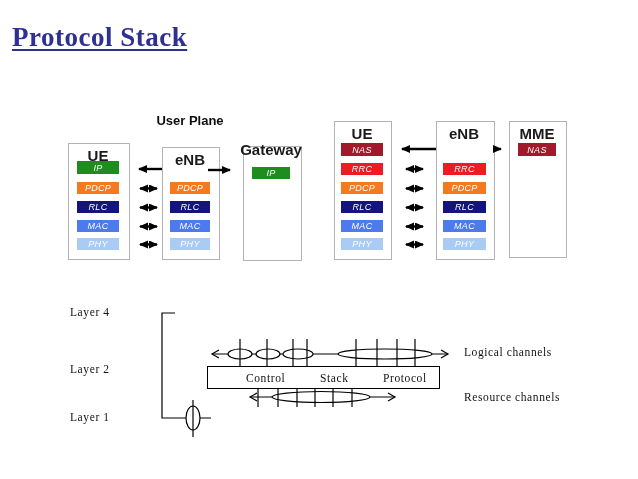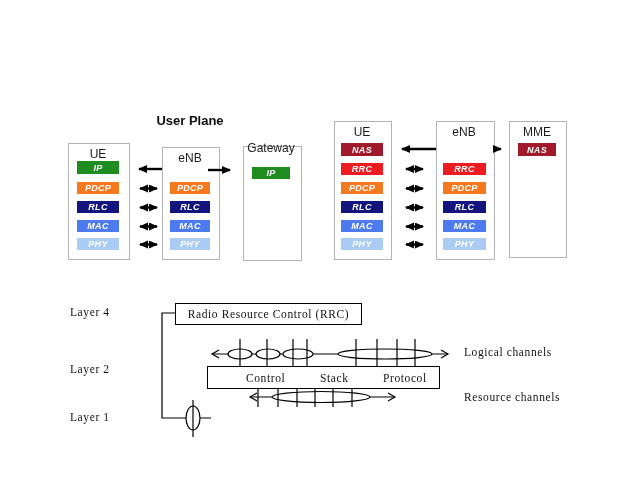--- a/index.html
+++ b/index.html
@@ -5,38 +5,39 @@
   html,body{margin:0;padding:0;background:#fff;}
   .stage{position:relative;width:638px;height:479px;background:#ffffff;overflow:hidden;
          font-family:"Liberation Sans",sans-serif;}
   .slide-title{position:absolute;left:12px;top:22px;margin:0;
                font-family:"Liberation Serif",serif;font-weight:bold;font-size:27px;
                letter-spacing:0.5px;text-decoration:underline;text-decoration-thickness:2px;
                text-underline-offset:3px;}
   .plane-title{position:absolute;transform:translateX(-50%);font-weight:bold;font-size:13px;
                color:#0d0d0d;white-space:nowrap;}
   .col-box{position:absolute;background:#fff;border:1px solid #b3b3b3;}
-  .col-label{position:absolute;transform:translateX(-50%);font-weight:normal;font-size:12px;
+  .col-label{position:absolute;transform:translateX(-50%);font-weight:bold;font-size:15px;
              color:#1a1a1a;white-space:nowrap;}
-  .blk{position:absolute;color:#ffffff;font-weight:bold;font-style:italic;font-size:9px;
+  .blk{position:absolute;color:#ffffff;font-weight:normal;font-style:italic;font-size:9px;
        text-align:center;display:flex;align-items:center;justify-content:center;
        letter-spacing:0.3px;}
   .ldg{font-family:"Liberation Serif",serif;font-size:11.5px;color:#111;
        letter-spacing:0.6px;position:absolute;white-space:nowrap;}
   .dbox{position:absolute;background:#fff;border:1.3px solid #000;display:flex;
         align-items:center;justify-content:center;}
   .dbox span{font-family:"Liberation Serif",serif;font-size:11.5px;color:#111;
              letter-spacing:0.6px;white-space:nowrap;}
   .overlay{position:absolute;left:0;top:0;pointer-events:none;}
 </style>
 </head>
 <body>
 
 <div class="stage">
 
+  <h1 class="slide-title" style="color: rgb(46, 49, 146);">Protocol Stack</h1>
 
   <div class="plane-title" style="left:190px;top:113px">User Plane</div>
 
   <div class="col-box" style="left:68px;top:143px;width:60px;height:115px"></div>
   <div class="col-label" style="left:98px;top:147px">UE</div>
   <div class="blk" style="left: 77px; top: 161px; width: 42px; height: 13px; background-color: rgb(30, 140, 31);">IP</div>
   <div class="blk" style="left: 77px; top: 182px; width: 42px; height: 12px; background-color: rgb(244, 121, 31);">PDCP</div>
   <div class="blk" style="left: 77px; top: 201px; width: 42px; height: 12px; background-color: rgb(20, 20, 126);">RLC</div>
   <div class="blk" style="left: 77px; top: 220px; width: 42px; height: 12px; background-color: rgb(77, 122, 238);">MAC</div>
   <div class="blk" style="left: 77px; top: 238px; width: 42px; height: 12px; background-color: rgb(169, 203, 244);">PHY</div>
@@ -73,23 +74,20 @@
   <div class="col-box" style="left:509px;top:121px;width:56px;height:135px"></div>
   <div class="col-label" style="left:537px;top:125px">MME</div>
   <div class="blk" style="left: 518px; top: 143px; width: 38px; height: 13px; background-color: rgb(160, 26, 43);">NAS</div>
 
   <div class="ldg" style="left:70px;top:306px">Layer 4</div>
   <div class="ldg" style="left:70px;top:363px">Layer 2</div>
   <div class="ldg" style="left:70px;top:411px">Layer 1</div>
   <div class="ldg" style="left:464px;top:346px">Logical channels</div>
   <div class="ldg" style="left:464px;top:391px">Resource channels</div>
 
-  <div class="dbox" style="left:175px;top:303px;width:185px;height:20px">
-    <span>Radio Resource Control (RRC)</span>
-  </div>
 
   <div class="dbox" style="left:207px;top:366px;width:231px;height:21px">
     <span style="position:absolute;left:38px">Control</span>
     <span style="position:absolute;left:112px">Stack</span>
     <span style="position:absolute;left:175px">Protocol</span>
   </div>
 
 
   <svg class="overlay" width="638" height="479" viewBox="0 0 638 479">
     <defs>

